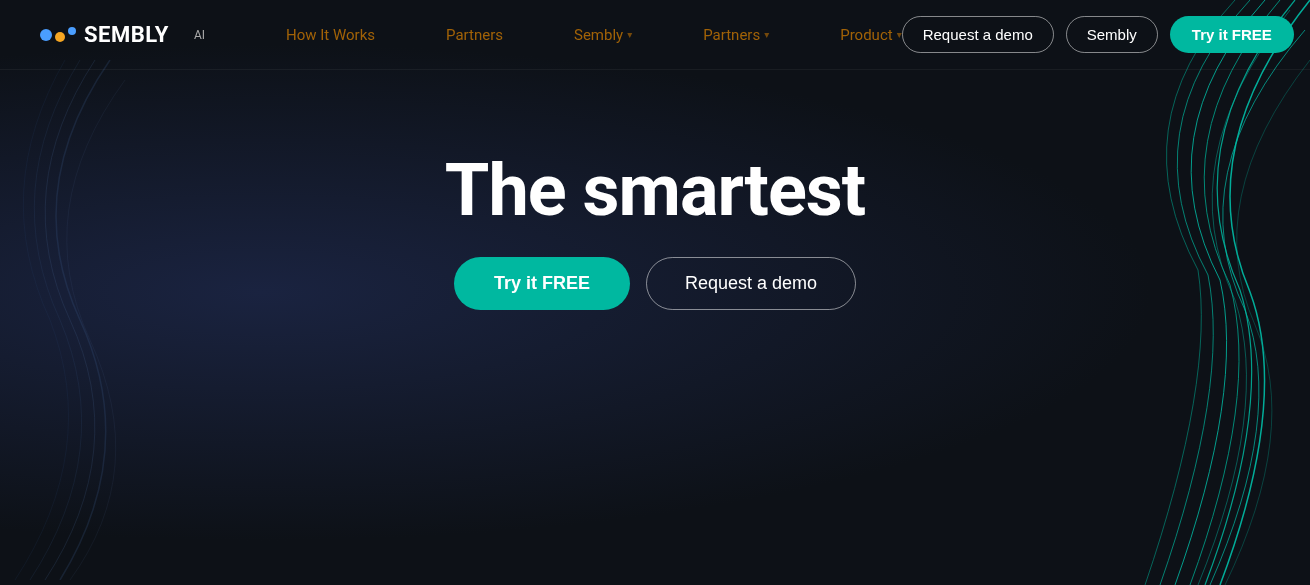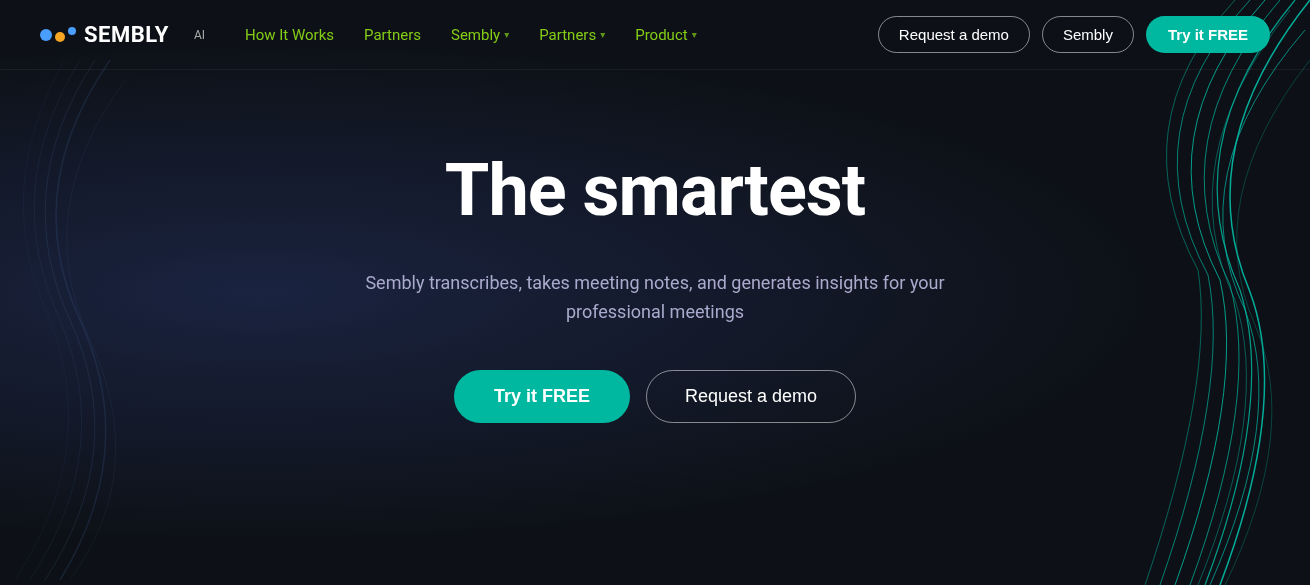--- a/index.html
+++ b/index.html
@@ -84,27 +84,28 @@
     }
 
     .nav-links {
       display: flex;
       align-items: center;
       gap: 30px;
     }
 
     .nav-link {
       font-size: 15px;
-      color: #84cc16;
+      color: #a16207;
       text-decoration: none;
       cursor: pointer;
       display: flex;
       align-items: center;
       gap: 4px;
       white-space: nowrap;
+      margin-left: 41px;
     }
 
     .chevron-down {
       font-size: 10px;
       opacity: 0.7;
     }
 
     .nav-right {
       display: flex;
       align-items: center;
@@ -144,21 +145,21 @@
       justify-content: center;
       padding-top: 80px;
       text-align: center;
     }
 
     .hero-title {
       font-size: 72px;
       font-weight: 700;
       line-height: 1.15;
       color: #ffffff;
-      margin-bottom: 36px;
+      margin-bottom: 24px;
       letter-spacing: -1px;
     }
 
     .hero-subtitle {
       font-size: 18px;
       color: #aaaacc;
       max-width: 680px;
       line-height: 1.6;
       margin-bottom: 44px;
     }
@@ -269,18 +270,17 @@
     <button class="btn-outline">Request a demo</button>
     <button class="btn-outline">Sembly</button>
     <button class="btn-teal">Try it FREE</button>
   </div>
 </nav>
 
 <section class="hero">
   <h1 class="hero-title">
     <span>The smartest</span><br>
   </h1>
-  <p class="hero-subtitle">Sembly transcribes, takes meeting notes, and generates insights for your professional meetings</p>
   <div class="hero-buttons">
     <button class="hero-btn-teal">Try it FREE</button>
     <button class="hero-btn-outline">Request a demo</button>
   </div>
 </section>
 
 </body></html>

